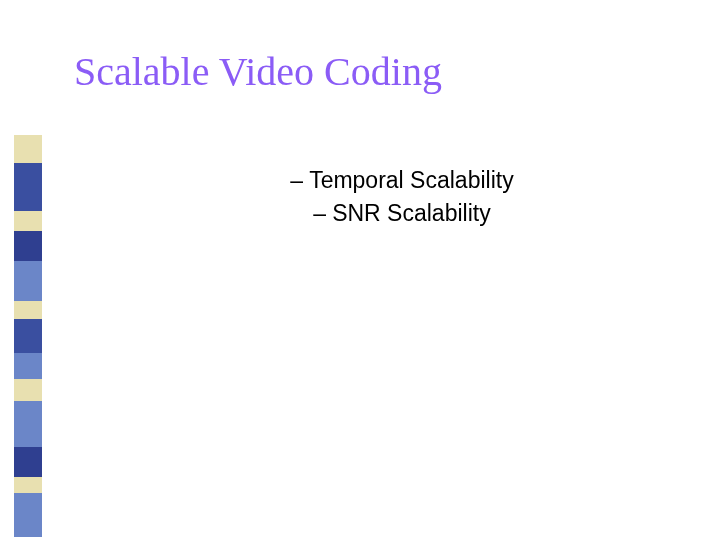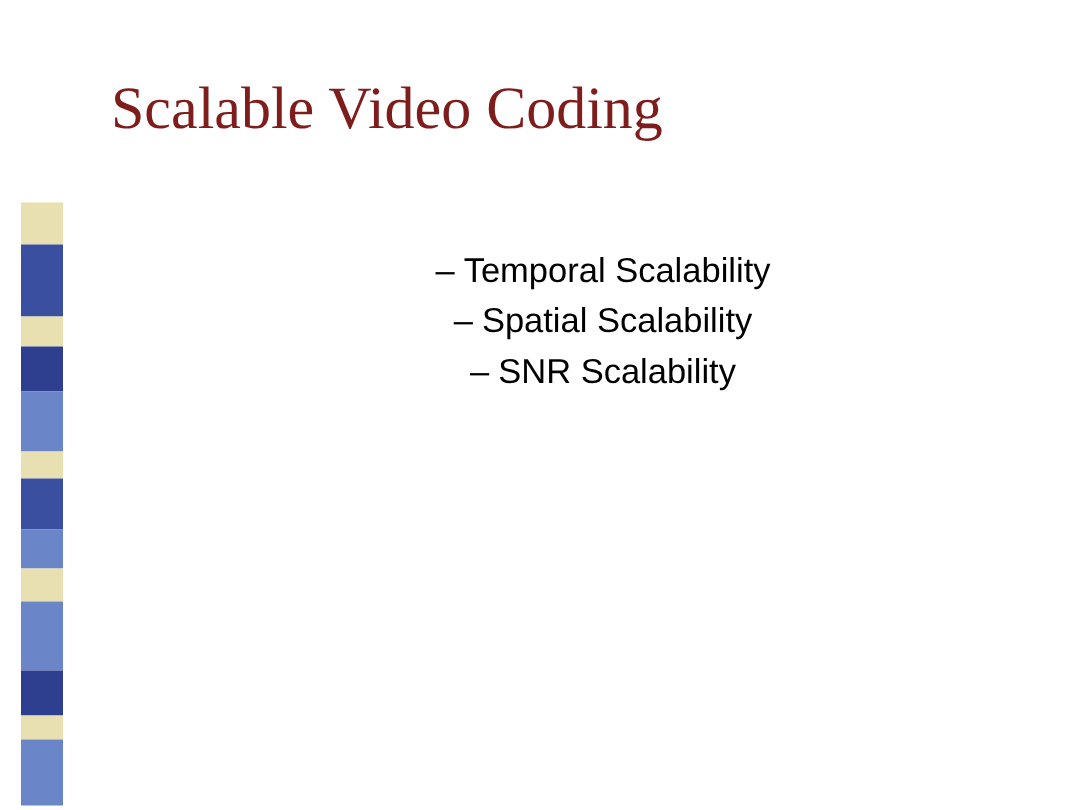--- a/index.html
+++ b/index.html
@@ -28,21 +28,21 @@
     width: 28px;
     box-sizing: border-box;
   }
   .title {
     position: absolute;
     left: 74px;
     top: 48px;
     font-family: "Times New Roman", Times, serif;
     font-size: 40px;
     font-weight: 400;
-    color: #7f1d1d;
+    color: #8b5cf6;
   }
   .content {
     position: absolute;
     left: 96px;
     top: 160px;
     right: 40px;
   }
   .level1 {
     font-size: 27px;
     line-height: 1.25;
@@ -91,18 +91,17 @@
       <div style="background: rgb(47, 63, 144); height: 30px;"></div>
       <div style="background: rgb(232, 224, 176); height: 16px;"></div>
       <div style="background: rgb(107, 134, 200); height: 44px;"></div>
     </div>
 
   <div class="title">Scalable Video Coding</div>
 
   <div class="content">
     <div class="level2-group" id="subitems">
         <div class="level2"><span class="dash">–</span><span>Temporal Scalability</span></div>
-        <div class="level2"><span class="dash">–</span><span>Spatial Scalability</span></div>
         <div class="level2"><span class="dash">–</span><span>SNR Scalability</span></div>
       </div>
   </div>
 
 </div>
 
 </body></html>

